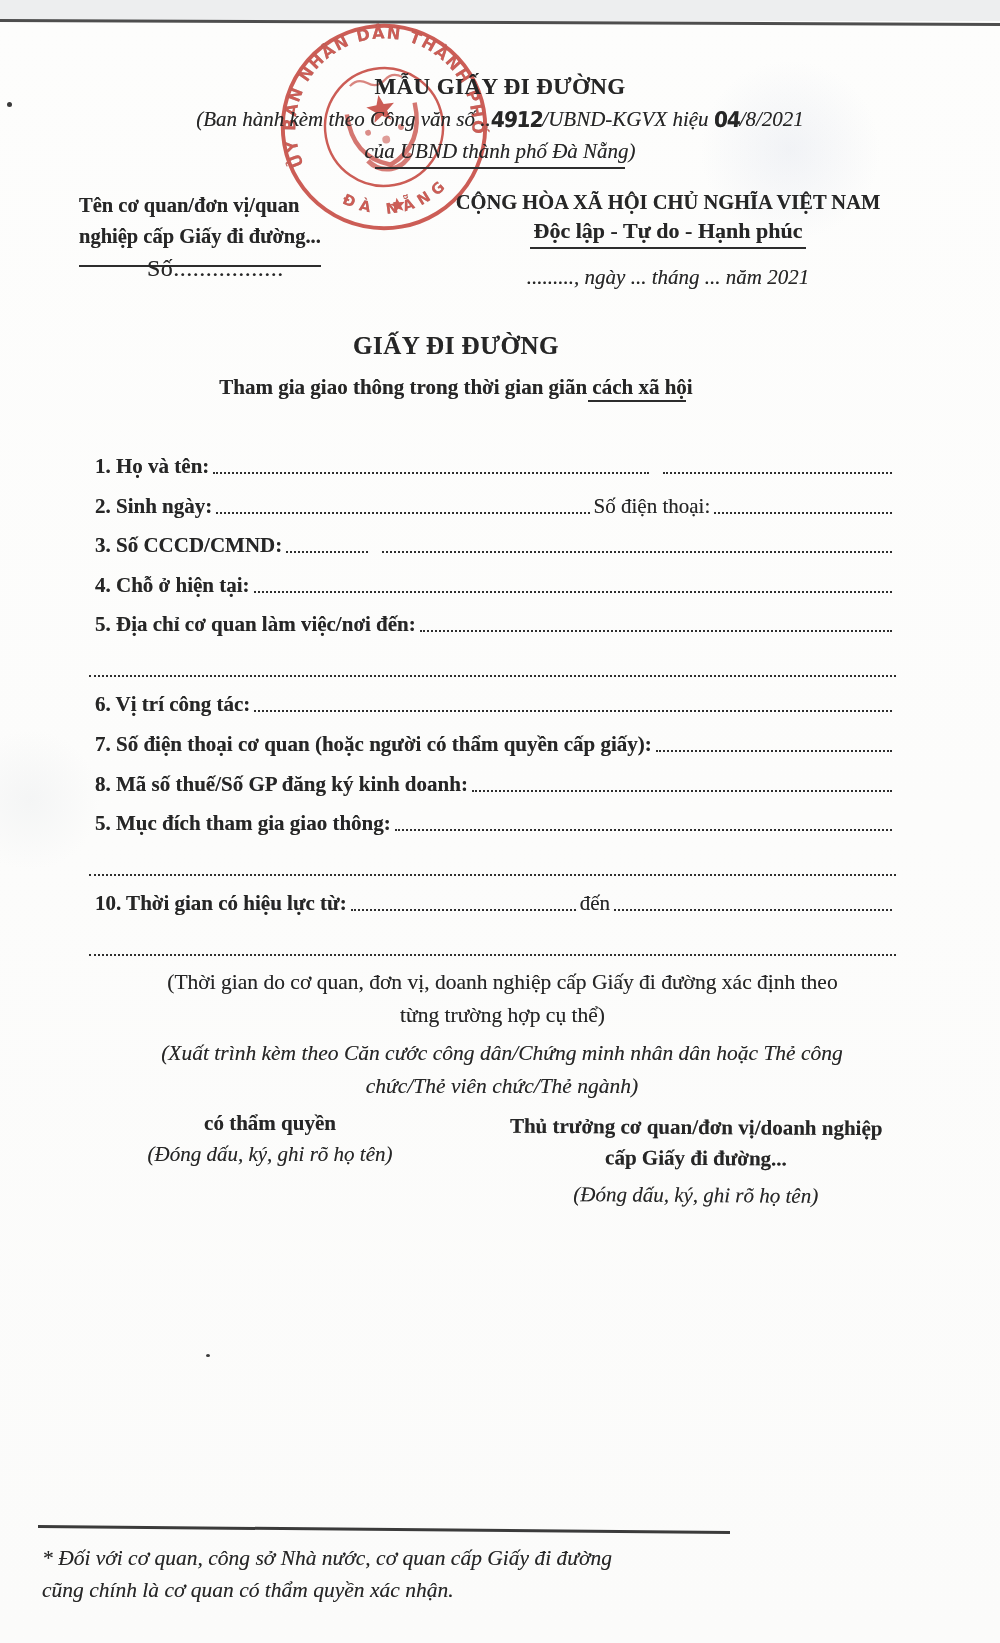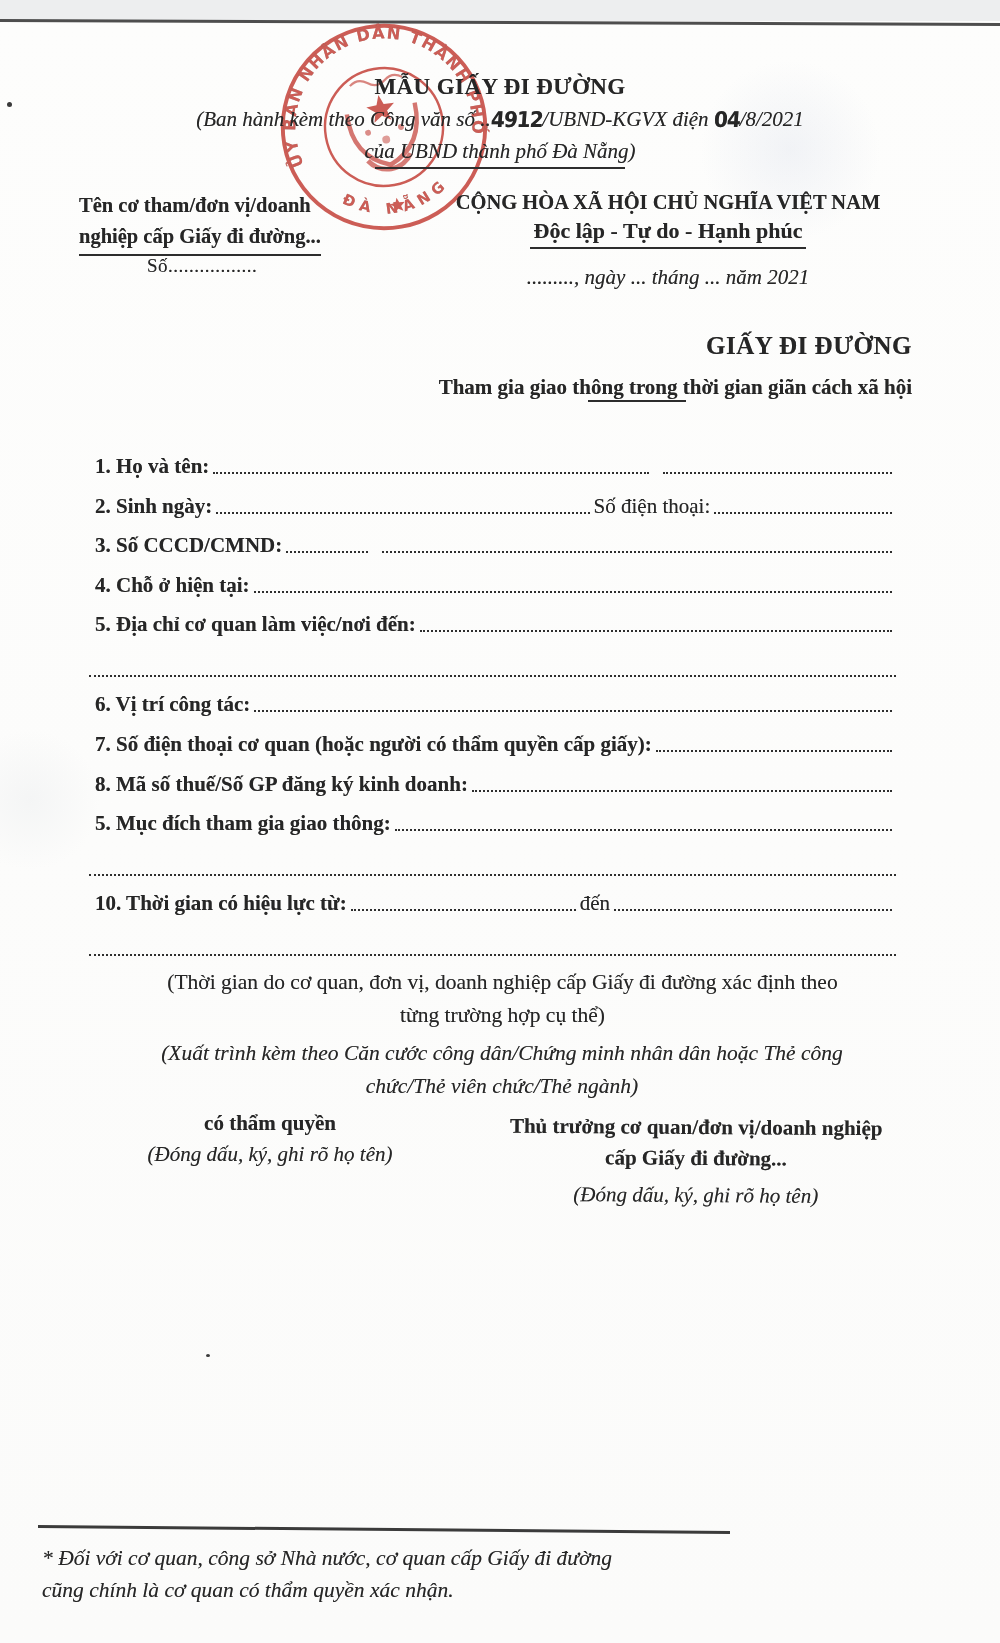--- a/index.html
+++ b/index.html
@@ -27,29 +27,29 @@
 
   
   .hdr{position:absolute;left:100px;top:74px;width:800px;text-align:center;}
   .hdr-title{font-size:23px;font-weight:bold;letter-spacing:.4px;}
   .hdr-issuance{font-size:21px;font-style:italic;margin-top:7px;}
   .handwritten{font-family:"DejaVu Sans",sans-serif;font-weight:bold;font-style:normal;font-size:20px;letter-spacing:-1px;display:inline-block;transform:skewX(-4deg) scaleY(1.08);}
   .hdr-underline{width:250px;height:2px;background:#2d2d2d;margin:3px auto 0;}
 
   
   .org{position:absolute;left:79px;top:190px;width:320px;font-weight:bold;font-size:20.5px;line-height:31px;}
-  .org .u{border-bottom:2px solid #2d2d2d;padding-bottom:7px;}
-  .org-so{position:absolute;left:147px;top:255px;font-size:19px;letter-spacing:.5px;}
+  .org .u{border-bottom:2px solid #2d2d2d;padding-bottom:18px;}
+  .org-so{position:absolute;left:147px;top:255px;font-size:24px;letter-spacing:.5px;}
   .nat{position:absolute;left:398px;top:191px;width:540px;text-align:center;}
   .nat-l1{font-size:20.5px;font-weight:bold;text-align:center;}
   .nat-l2{display:inline-block;font-size:22px;font-weight:bold;margin-top:4px;border-bottom:2.5px solid #2d2d2d;padding:0 4px 3px;}
   .nat-date{font-size:21px;font-style:italic;margin-top:16px;}
 
   
-  .main-title{position:absolute;left:0;top:332px;width:912px;text-align:right;}
+  .main-title{position:absolute;left:0;top:332px;width:912px;text-align:center;}
   .main-title .t1{font-size:25px;font-weight:bold;letter-spacing:.5px;}
   .main-title .t2{font-size:21px;font-weight:bold;margin-top:15px;}
   .sub-underline{position:absolute;left:588px;top:400px;width:98px;height:2px;background:#2d2d2d;}
 
   
   .form{position:absolute;left:95px;top:451px;width:797px;font-size:21px;}
   .frow{display:flex;align-items:flex-end;height:28px;margin-bottom:11.6px;white-space:nowrap;}
   .flabel{flex:0 0 auto;padding-right:4px;font-weight:bold;}
   .fmid{flex:0 0 auto;padding:0 4px;}
   .dots{flex:1 1 auto;border-bottom:2.6px dotted #2e2e2e;margin-bottom:5px;min-width:20px;}
@@ -106,27 +106,27 @@
       <circle cx="98" cy="118" r="3" fill="#c23b32" stroke="none" opacity=".7"></circle>
       <circle cx="132" cy="118" r="3" fill="#c23b32" stroke="none" opacity=".7"></circle>
       <circle cx="115" cy="128" r="4" fill="#c23b32" stroke="none" opacity=".6"></circle>
 
       <polygon points="115,188 117,193.2 122.6,193.5 118.2,197.1 119.7,202.5 115,199.4 110.3,202.5 111.8,197.1 107.4,193.5 113,193.2" fill="#c23b32" stroke="none"></polygon>
     </g>
   </svg>
 
   <div class="hdr">
     <div class="hdr-title">MẪU GIẤY ĐI ĐƯỜNG</div>
-    <div class="hdr-issuance"><span>(Ban hành kèm theo Công văn số ..</span><span class="handwritten">4912</span><span>/UBND-KGVX điện </span><span class="handwritten">04</span><span>/8/2021</span></div>
+    <div class="hdr-issuance"><span>(Ban hành kèm theo Công văn số ..</span><span class="handwritten">4912</span><span>/UBND-KGVX hiệu </span><span class="handwritten">04</span><span>/8/2021</span></div>
     <div class="hdr-issuance">của UBND thành phố Đà Nẵng)</div>
     <div class="hdr-underline"></div>
   </div>
 
   <div class="org">
-    <div>Tên cơ tham/đơn vị/doanh</div>
+    <div>Tên cơ quan/đơn vị/quan</div>
     <div><span class="u">nghiệp cấp Giấy đi đường...</span></div>
   </div>
   <div class="org-so">Số.................</div>
 
   <div class="nat">
     <div class="nat-l1">CỘNG HÒA XÃ HỘI CHỦ NGHĨA VIỆT NAM</div>
     <div><span class="nat-l2">Độc lập - Tự do - Hạnh phúc</span></div>
     <div class="nat-date">........., ngày ... tháng ... năm 2021</div>
   </div>
 

